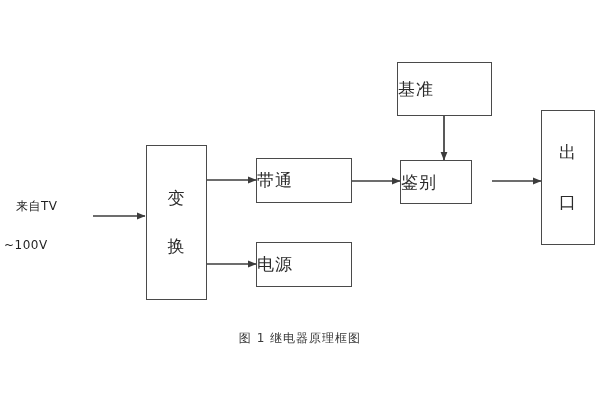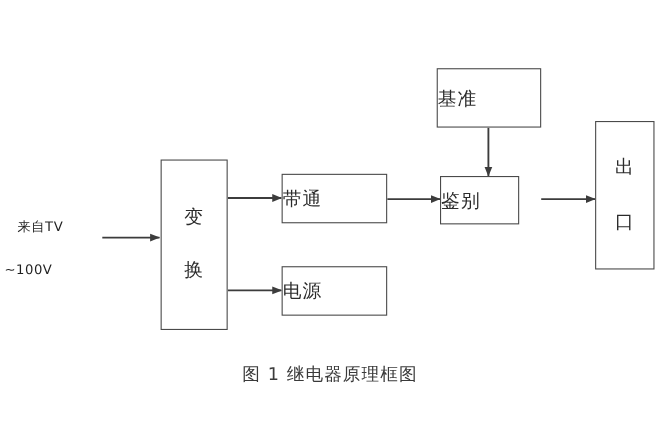--- a/index.html
+++ b/index.html
@@ -47,21 +47,21 @@
     color: #1f1f1f;
     font-size: 12px;
     white-space: nowrap;
     letter-spacing: 0.5px;
   }
   .caption {
     position: absolute;
     width: 100%;
     text-align: center;
     color: #3a3a3a;
-    font-size: 16px;
+    font-size: 12px;
     letter-spacing: 1px;
   }
   svg.wires {
     position: absolute;
     left: 0;
     top: 0;
     width: 600px;
     height: 400px;
     pointer-events: none;
   }

